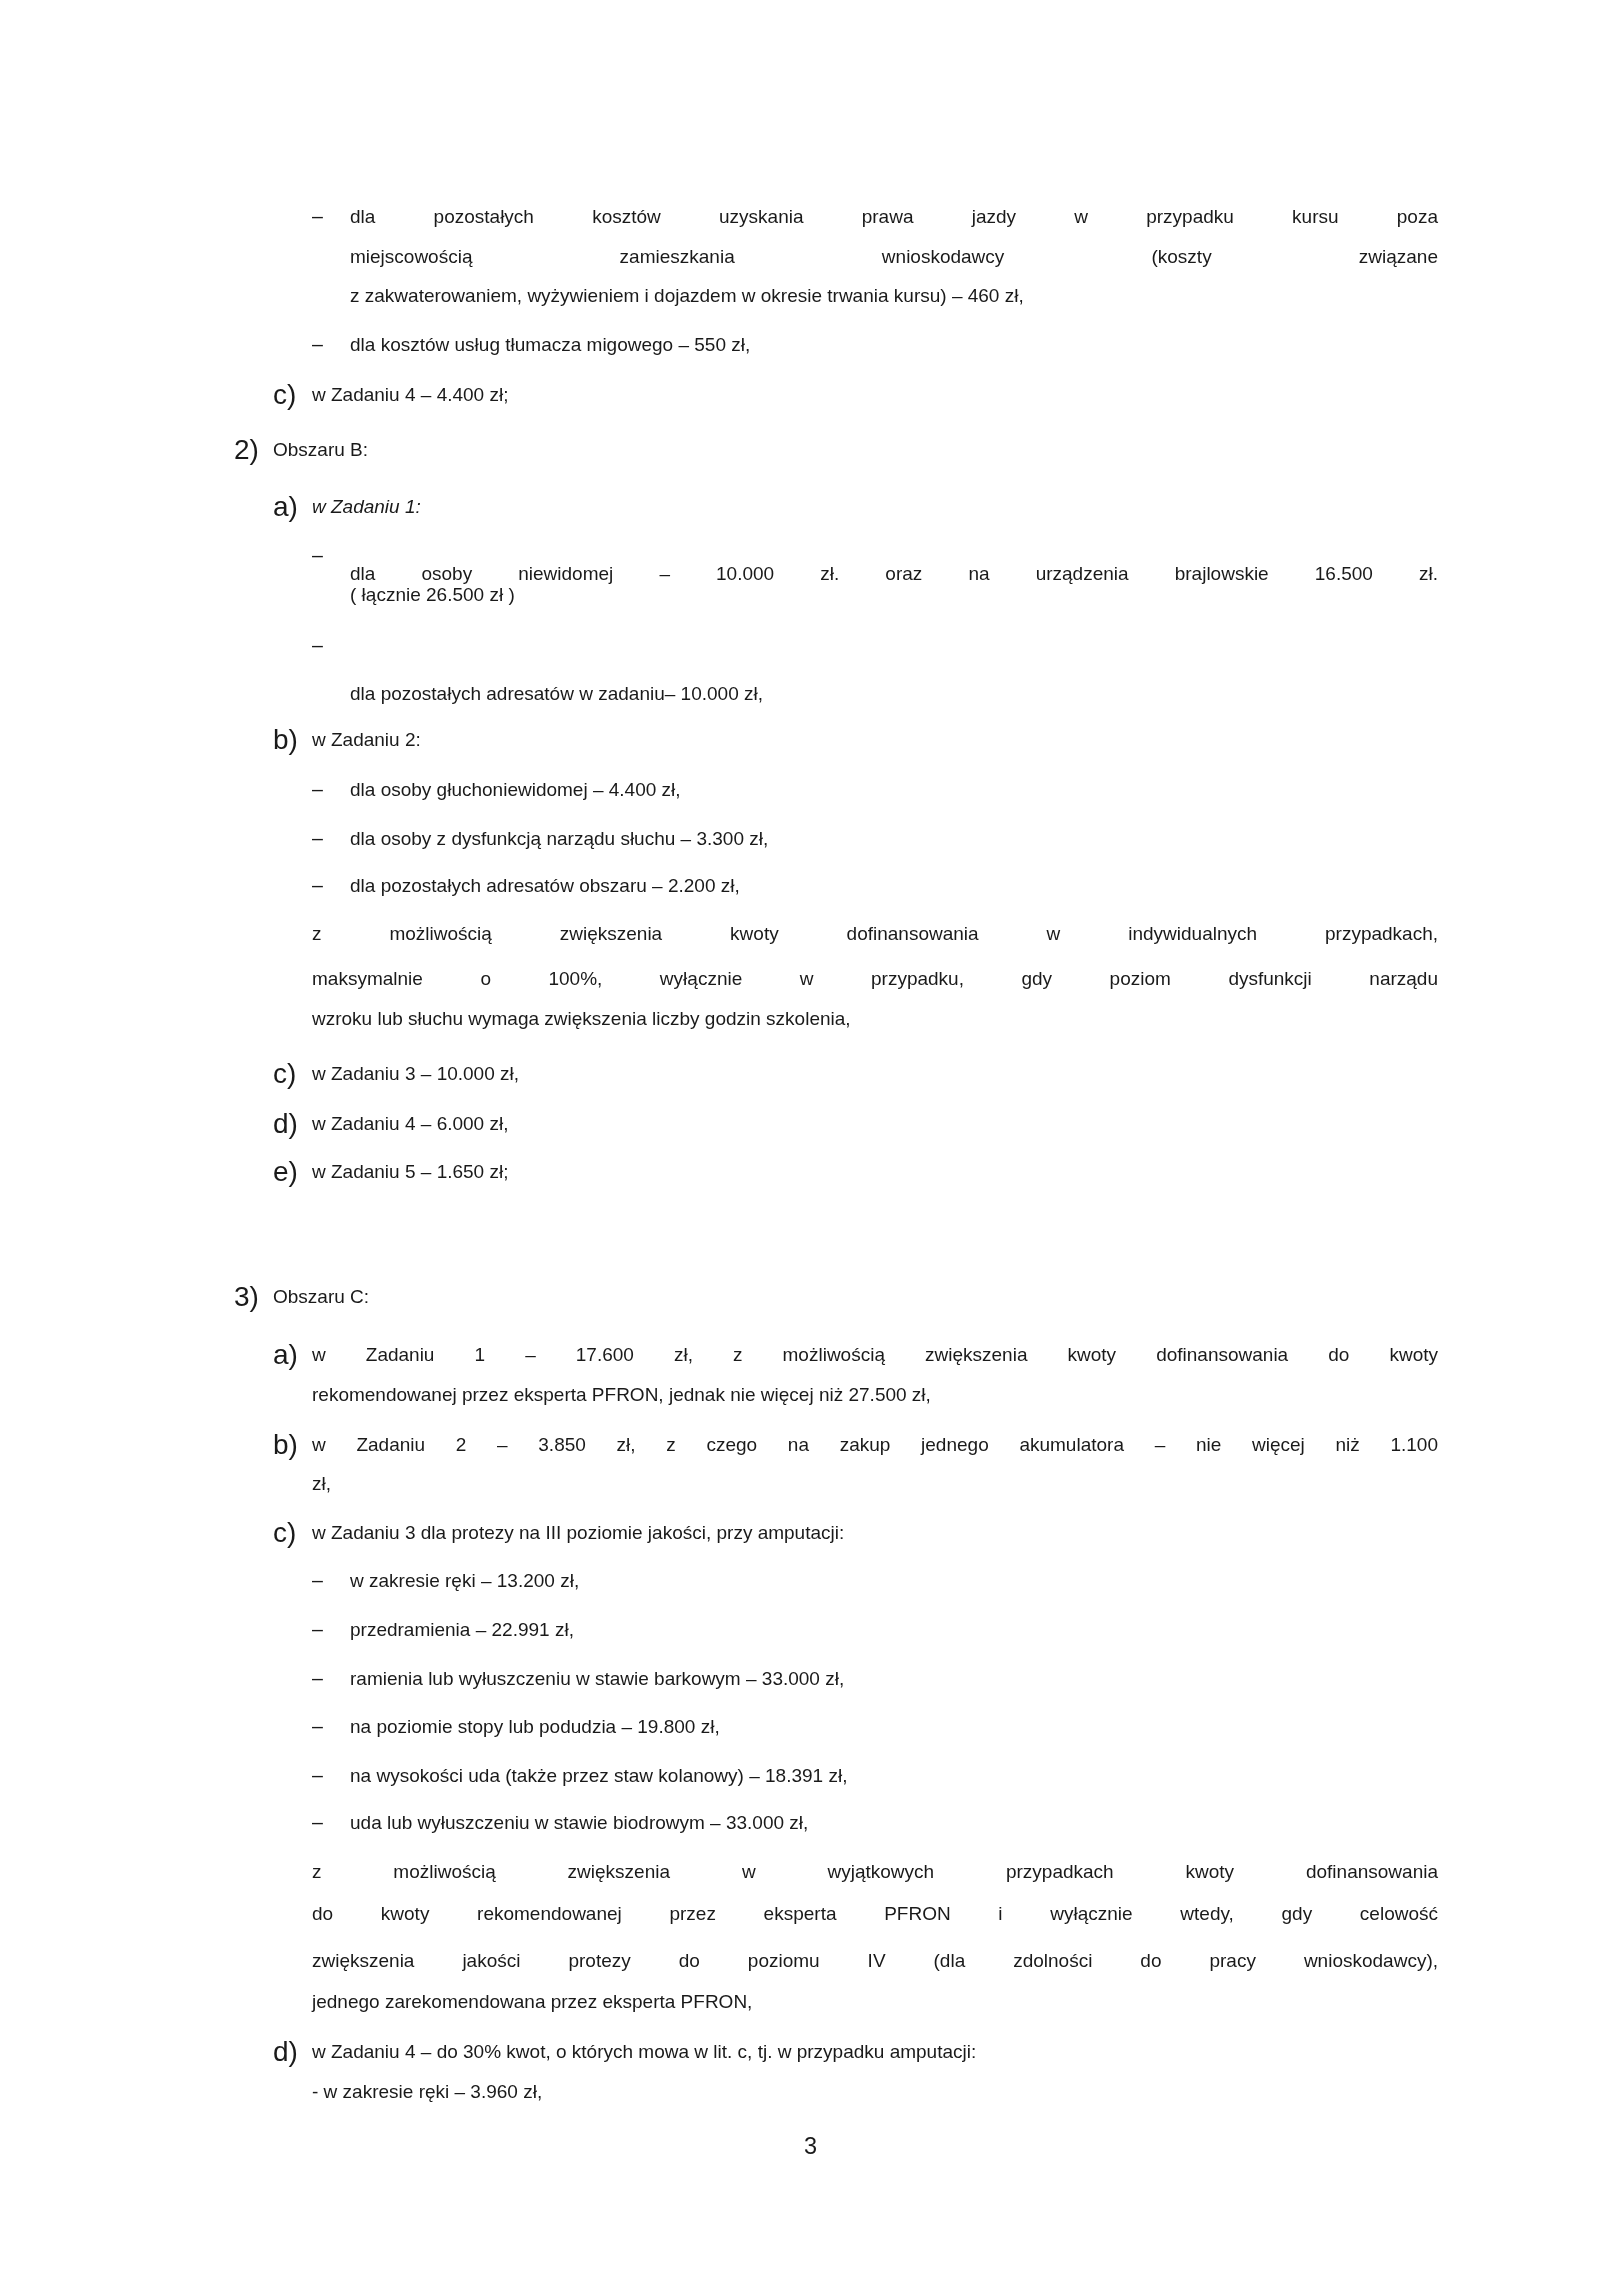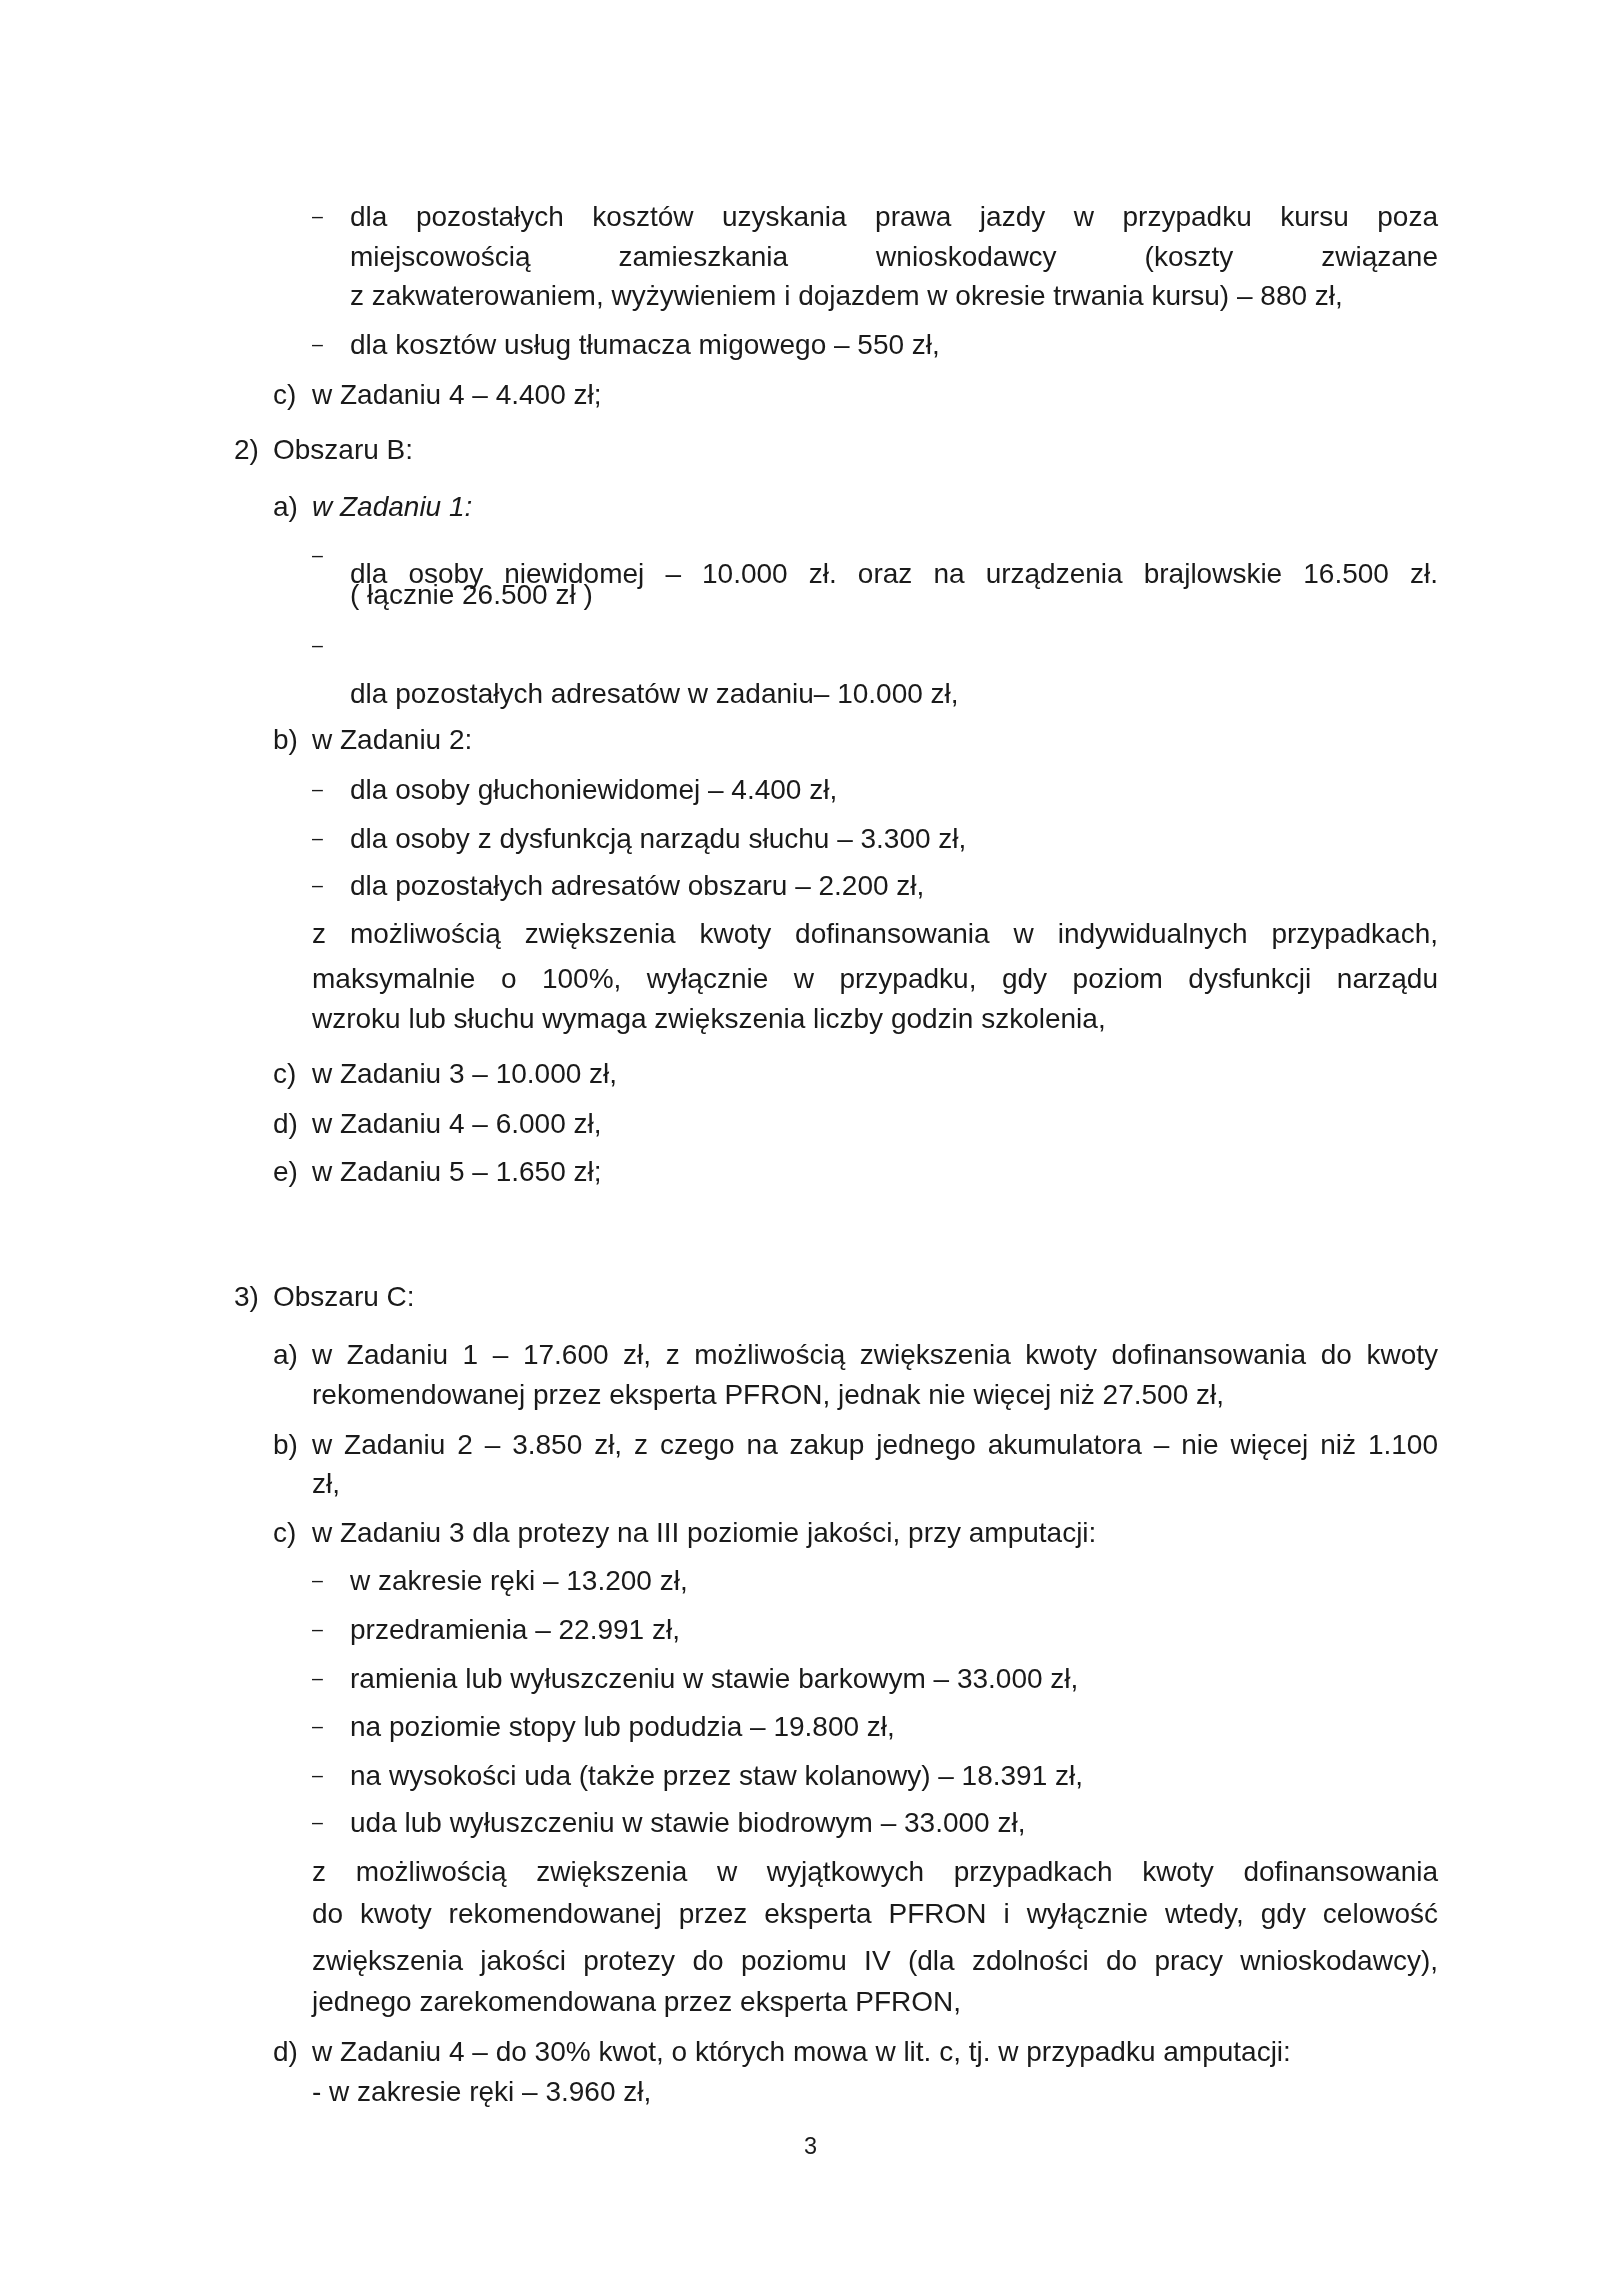--- a/index.html
+++ b/index.html
@@ -1,30 +1,30 @@
 <!DOCTYPE html>
 <html><head>
 <meta charset="utf-8">
 <style>
   html, body { margin:0; padding:0; background:#ffffff; }
   body { width:1621px; height:2293px; position:relative; overflow:hidden;
          font-family:"Liberation Sans", sans-serif; color:#1a1a1a; }
-  .ln { position:absolute; font-size:28px; line-height:35px; white-space:nowrap; }
+  .ln { position:absolute; font-size:19px; line-height:35px; white-space:nowrap; }
   .just { white-space:normal; text-align:justify; text-align-last:justify; }
   .dash { position:absolute; font-size:19.6px; line-height:35px; }
   .lbl { position:absolute; font-size:28px; line-height:35px; }
   .pnum { position:absolute; font-size:23.5px; left:0; width:1621px; text-align:center; }
 </style>
 </head>
 <body>
 
 <span class="dash" style="left:312px;top:199px;">–</span>
 <div class="ln just" style="left:350px;top:199px;width:1088px;">dla pozostałych kosztów uzyskania prawa jazdy w przypadku kursu poza</div>
 <div class="ln just" style="left:350px;top:239px;width:1088px;">miejscowością zamieszkania wnioskodawcy (koszty związane</div>
-<div class="ln" style="left:350px;top:278px;">z zakwaterowaniem, wyżywieniem i dojazdem w okresie trwania kursu) – 880 zł,</div>
+<div class="ln" style="left:350px;top:278px;">z zakwaterowaniem, wyżywieniem i dojazdem w okresie trwania kursu) – 460 zł,</div>
 <span class="dash" style="left:312px;top:327px;">–</span>
 <div class="ln" style="left:350px;top:327px;">dla kosztów usług tłumacza migowego – 550 zł,</div>
 <span class="lbl" style="left:273px;top:377px;">c)</span>
 <div class="ln" style="left:312px;top:377px;">w Zadaniu 4 – 4.400 zł;</div>
 
 <span class="lbl" style="left:234px;top:432px;">2)</span>
 <div class="ln" style="left:273px;top:432px;">Obszaru B:</div>
 
 <span class="lbl" style="left:273px;top:489px;">a)</span>
 <div class="ln" style="left:312px;top:489px;font-style:italic;">w Zadaniu 1:</div>

